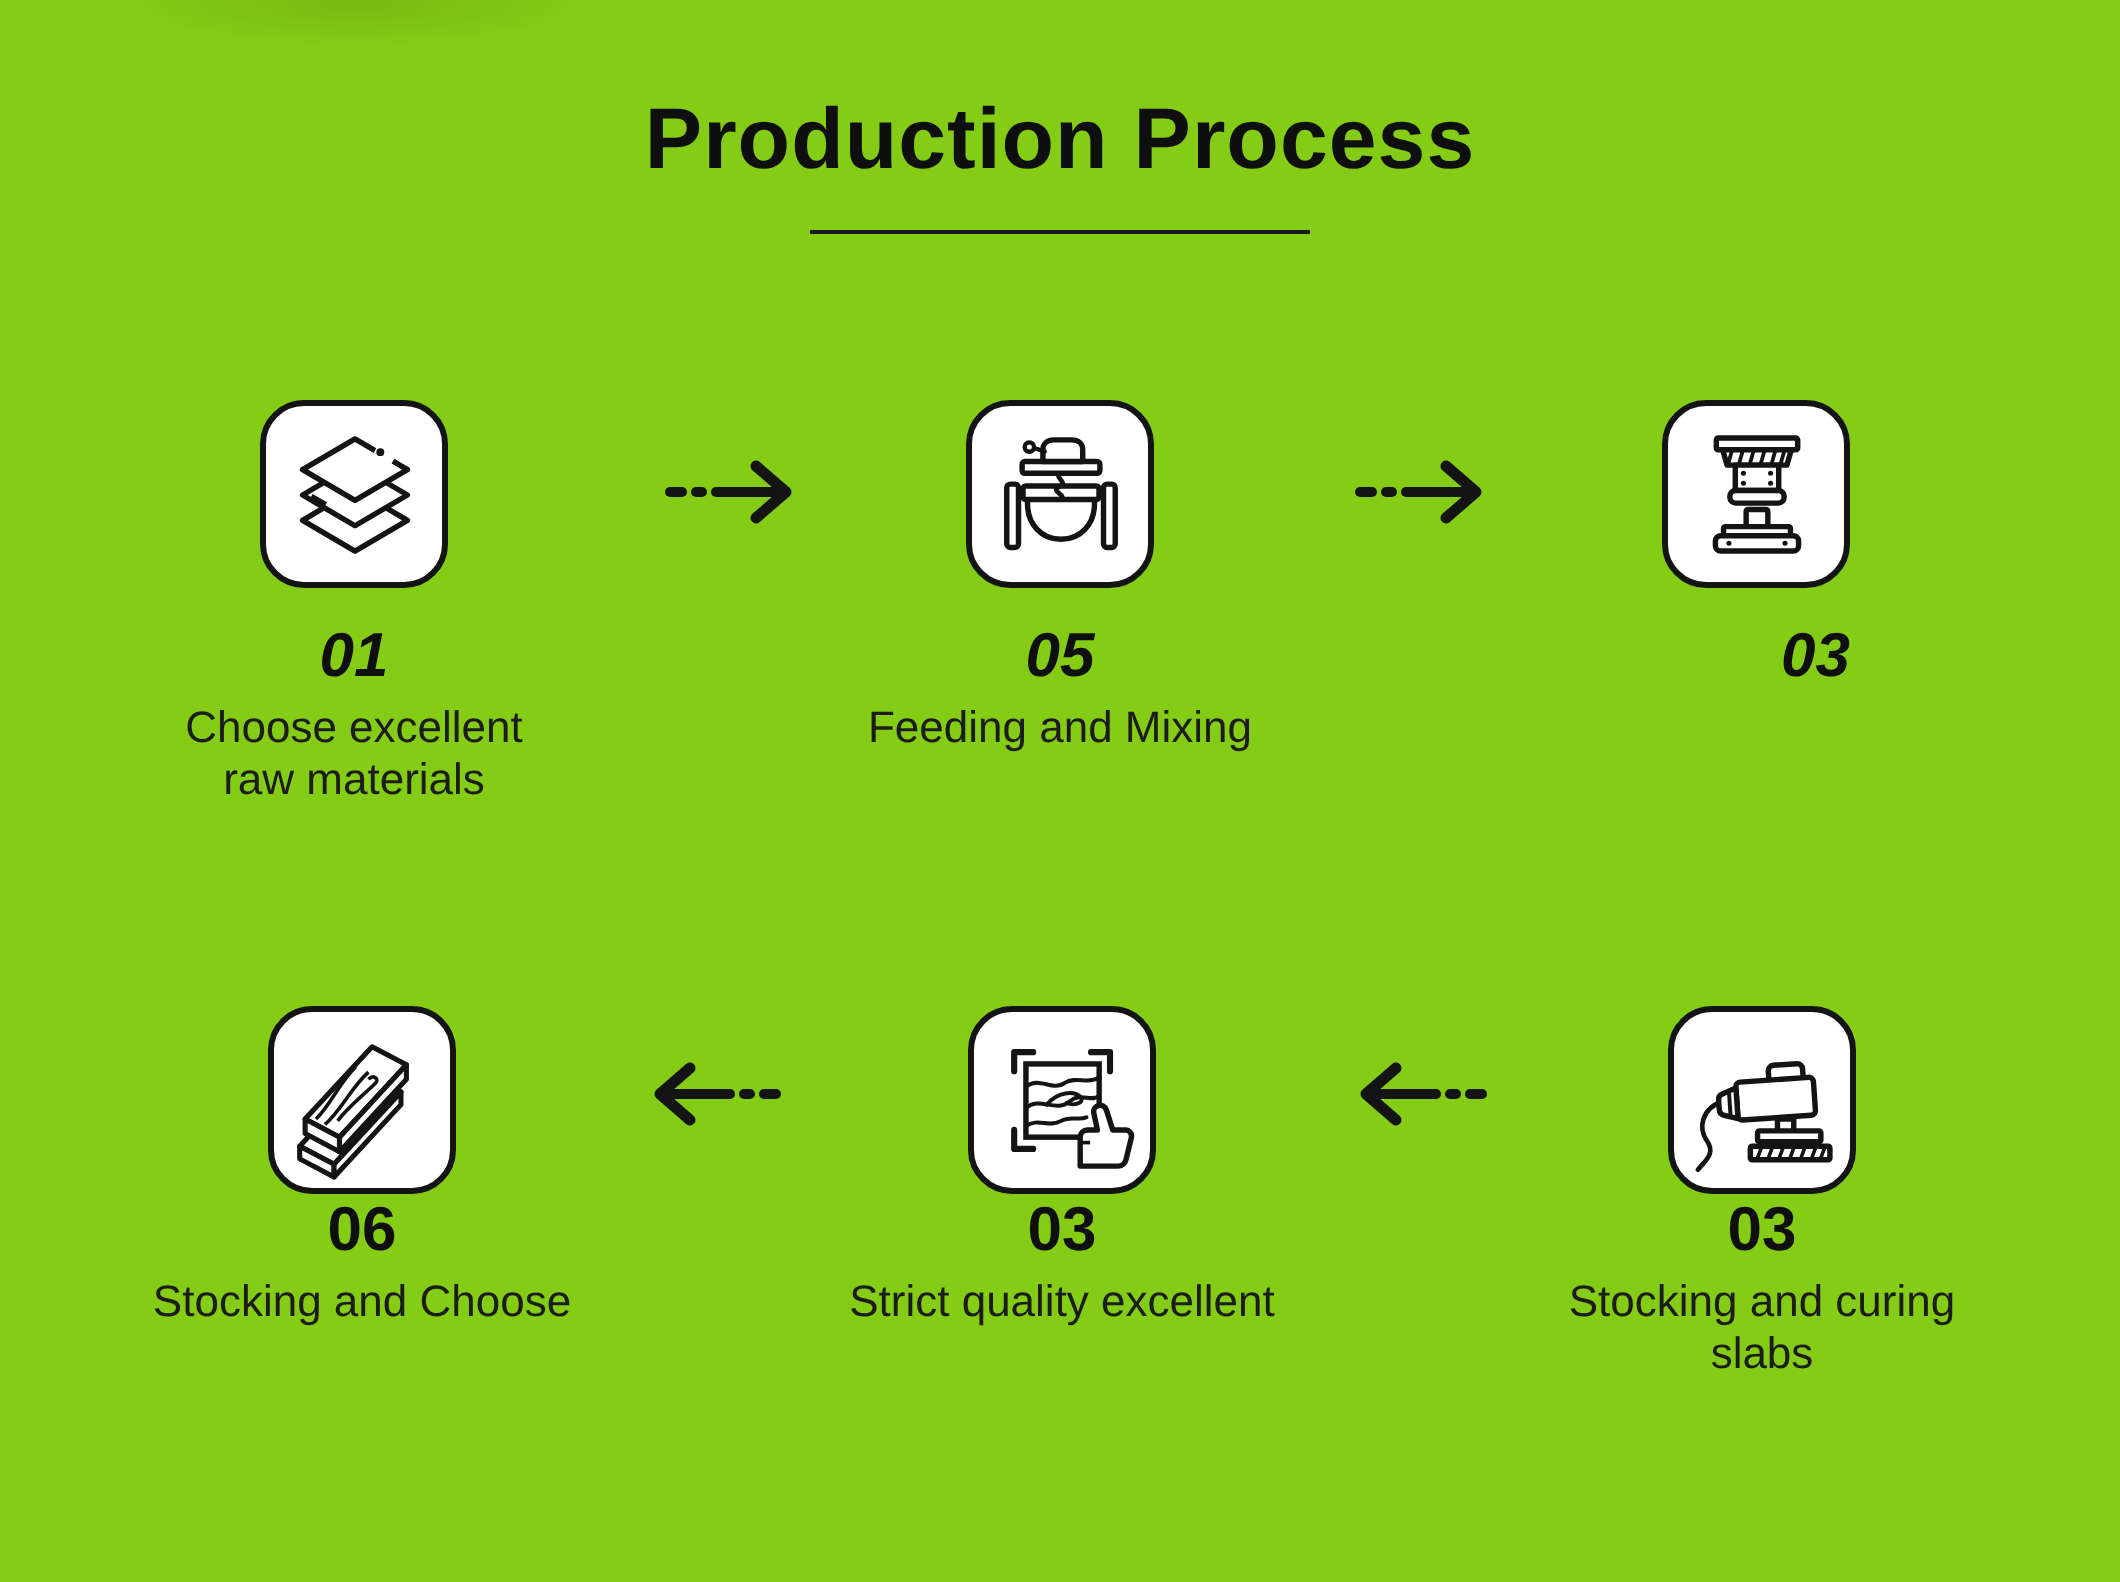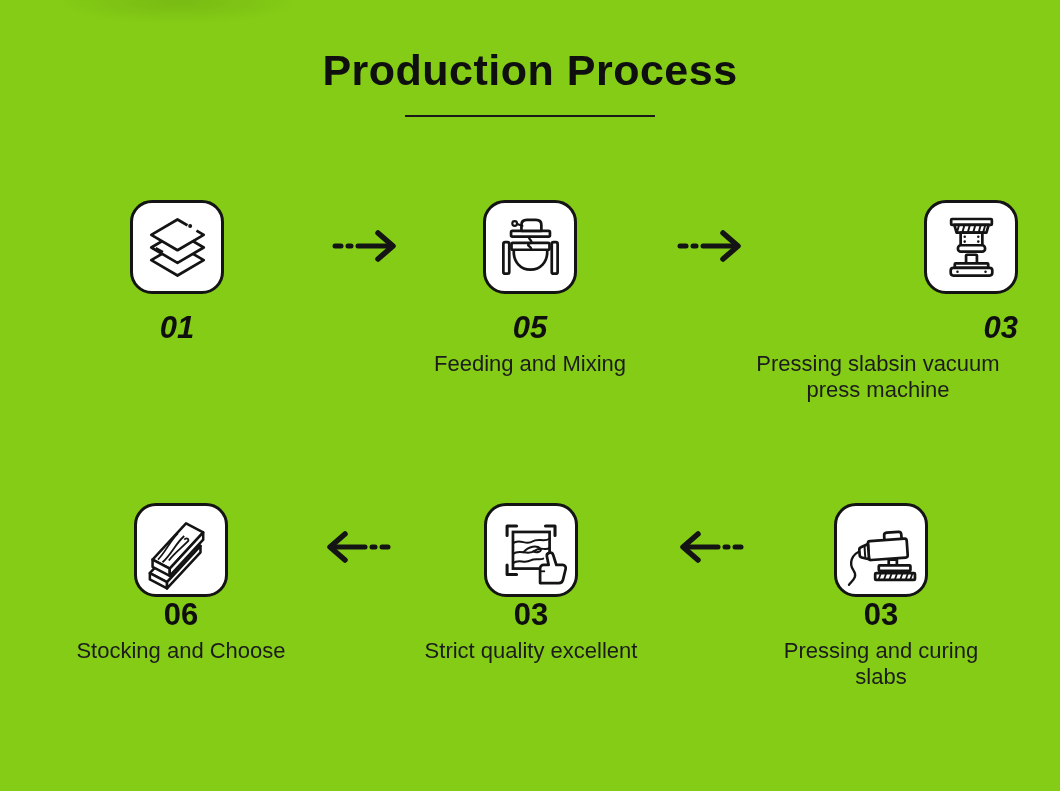--- a/index.html
+++ b/index.html
@@ -54,20 +54,21 @@
           <polygon points="47,44 76,61 47,78 18,61"></polygon>
           <polygon points="47,30 76,47 47,64 18,47"></polygon>
           <polygon points="47,16 76,33 47,50 18,33"></polygon>
           <line x1="23" y1="47.5" x2="31" y2="52" stroke-width="2.4"></line>
         </g>
         <line x1="58" y1="22.5" x2="68" y2="28.3" stroke="#fff" stroke-width="6"></line>
         <circle cx="61" cy="23.3" r="2.2" fill="#141414"></circle>
       </svg>
     </div>
     <div class="step-number">01</div>
+    <div class="step-label w200">Choose excellent raw materials</div>
   </div>
 
   <div class="step row-top" style="left:530px;top:200px;">
     <div class="icon-box">
       <svg class="icon-svg" width="85" height="85" viewBox="0 0 94 94">
         <g stroke="#141414" stroke-width="3" fill="#fff" stroke-linejoin="round" stroke-linecap="round">
           <rect x="17" y="41" width="6.5" height="35" rx="2"></rect>
           <rect x="70.5" y="41" width="6.5" height="35" rx="2"></rect>
           <path d="M28.5,49 L28.5,52 C28.5,63 36,71.5 47,71.5 C58,71.5 65.5,63 65.5,52 L65.5,49 Z"></path>
           <rect x="26" y="42" width="42" height="7.5" rx="1.5"></rect>
@@ -107,21 +108,20 @@
           <circle cx="39.5" cy="35" r="1.4"></circle>
             <circle cx="54.5" cy="35" r="1.4"></circle>
           <circle cx="39.5" cy="40.5" r="1.4"></circle>
             <circle cx="54.5" cy="40.5" r="1.4"></circle>
           <circle cx="31.5" cy="73.7" r="1.4"></circle>
             <circle cx="62.5" cy="73.7" r="1.4"></circle>
         </g>
       </svg>
     </div>
     <div class="step-number">03</div>
-    <div class="step-label w280">Pressing slabsin vacuum press machine</div>
   </div>
 
   <svg class="arrow" style="left:332px;top:229px;" width="66" height="34" viewBox="0 0 66 34">
     <g stroke="#141414" stroke-width="5" stroke-linecap="round" fill="none">
       <line x1="3" y1="17" x2="9" y2="17"></line>
       <line x1="16" y1="17" x2="19" y2="17"></line>
       <line x1="26" y1="17" x2="57" y2="17"></line>
       <polyline points="46,4 61,17 46,30" stroke-width="5.5" stroke-linejoin="round"></polyline>
     </g>
   </svg>
@@ -199,21 +199,21 @@
             <line x1="58" y1="73" x2="56" y2="78.5"></line>
             <line x1="64" y1="73" x2="62" y2="78.5"></line>
             <line x1="70" y1="73" x2="68" y2="78.5"></line>
             <line x1="76" y1="73" x2="74" y2="78.5"></line>
             <line x1="81" y1="73" x2="79" y2="78.5"></line>
           </g>
         </g>
       </svg>
     </div>
     <div class="step-number">03</div>
-    <div class="step-label w230">Pressing and curing slabs</div>
+    <div class="step-label w230">Stocking and curing slabs</div>
   </div>
 
   <svg class="arrow" style="left:325px;top:530px;" width="66" height="34" viewBox="0 0 66 34">
     <g stroke="#141414" stroke-width="5" stroke-linecap="round" fill="none" transform="translate(66,0) scale(-1,1)">
       <line x1="3" y1="17" x2="9" y2="17"></line>
       <line x1="16" y1="17" x2="19" y2="17"></line>
       <line x1="26" y1="17" x2="57" y2="17"></line>
       <polyline points="46,4 61,17 46,30" stroke-width="5.5" stroke-linejoin="round"></polyline>
     </g>
   </svg>

